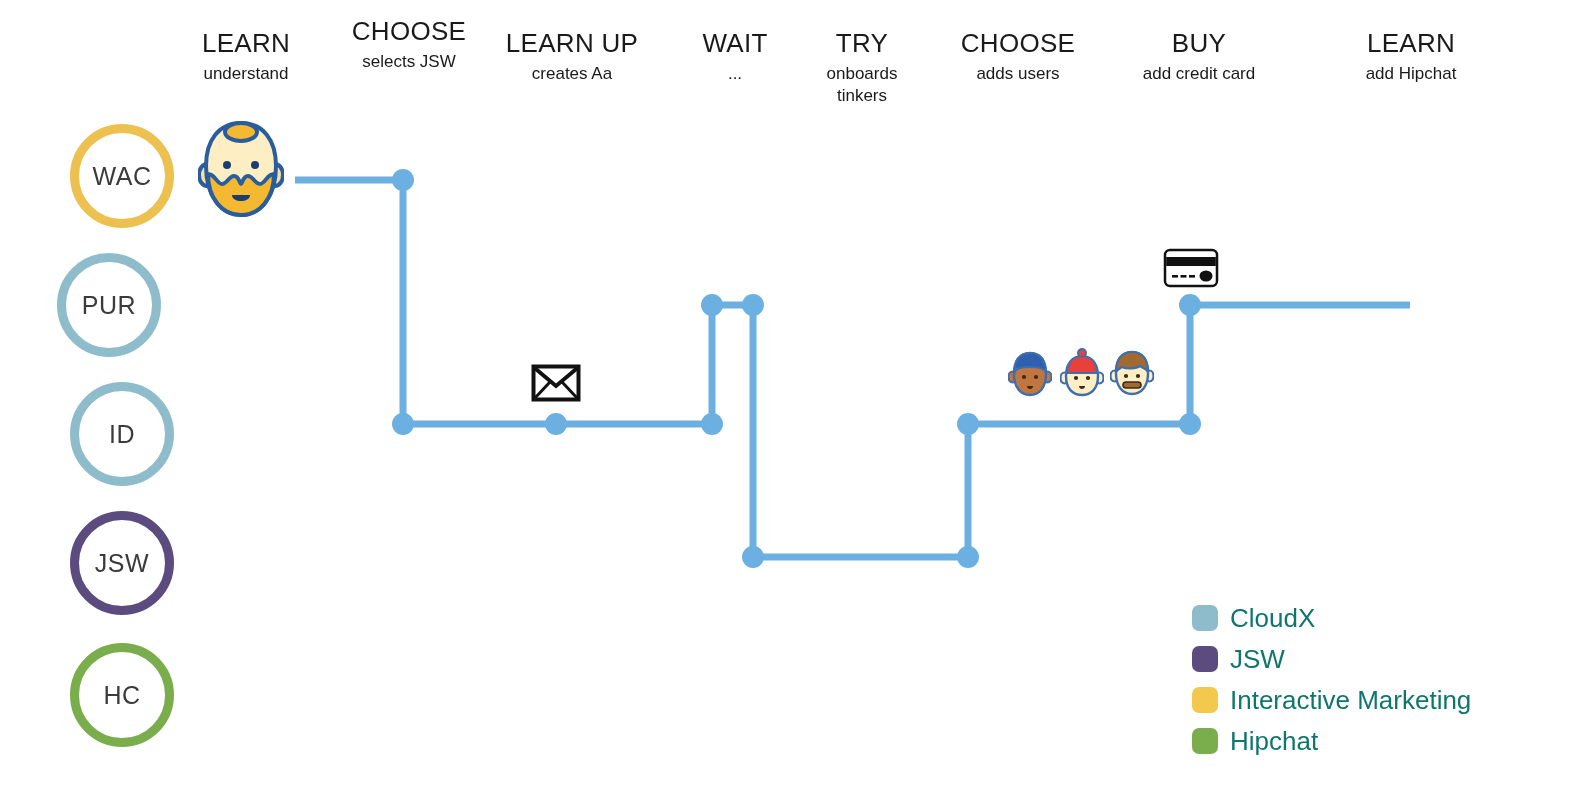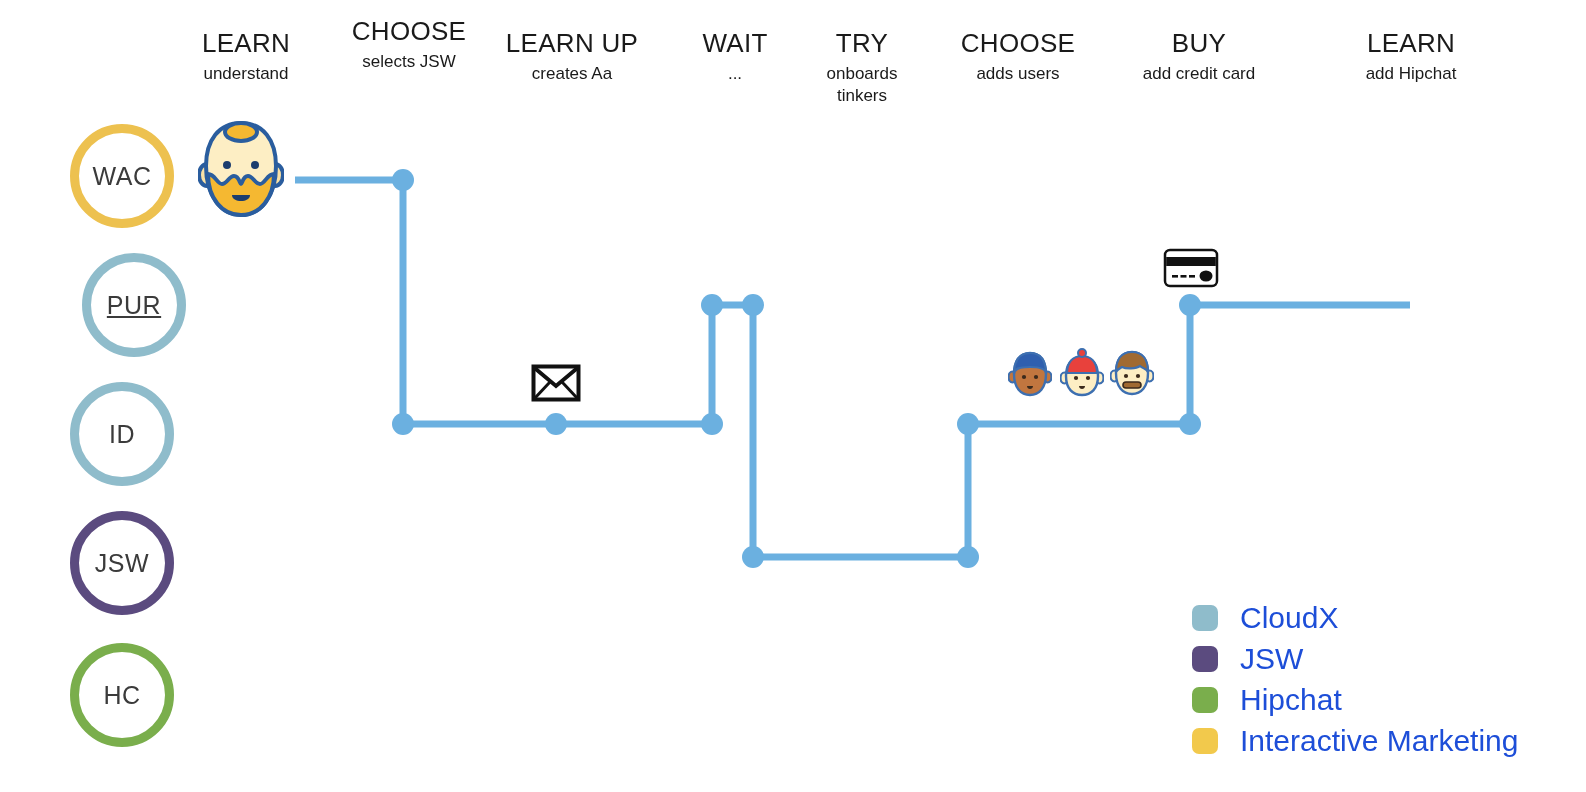--- a/index.html
+++ b/index.html
@@ -76,23 +76,23 @@
     align-items: center;
     height: 41px;
   }
   .legend-swatch {
     width: 26px;
     height: 26px;
     border-radius: 7px;
     flex: none;
   }
   .legend-label {
-    margin-left: 22px;
-    font-size: 30px;
-    color: #1d4ed8;
+    margin-left: 12px;
+    font-size: 26px;
+    color: #0f766e;
     white-space: nowrap;
     line-height: 30px;
   }
 </style>
 </head>
 <body>
 
 <div id="stage">
 
   <div id="col-headers">
@@ -144,21 +144,21 @@
         <div class="col-sub">
           <span>add Hipchat</span>
         </div>
       </div>
     </div>
 
   <div id="stage-circles">
       <div class="stage-circle" style="left: 70px; top: 124px; border-color: rgb(237, 193, 79);">
         <span>WAC</span>
       </div>
-      <div class="stage-circle" style="left: 82px; top: 253px; border-color: rgb(143, 188, 203); text-decoration: underline;">
+      <div class="stage-circle" style="left: 57px; top: 253px; border-color: rgb(143, 188, 203);">
         <span>PUR</span>
       </div>
       <div class="stage-circle" style="left: 70px; top: 382px; border-color: rgb(143, 188, 203);">
         <span>ID</span>
       </div>
       <div class="stage-circle" style="left: 70px; top: 511px; border-color: rgb(91, 75, 127);">
         <span>JSW</span>
       </div>
       <div class="stage-circle" style="left: 70px; top: 643px; border-color: rgb(122, 174, 76);">
         <span>HC</span>
@@ -263,22 +263,22 @@
   <div id="legend">
       <div class="legend-row">
         <div class="legend-swatch" style="background: rgb(143, 188, 203);"></div>
         <div class="legend-label">CloudX</div>
       </div>
       <div class="legend-row">
         <div class="legend-swatch" style="background: rgb(91, 75, 127);"></div>
         <div class="legend-label">JSW</div>
       </div>
       <div class="legend-row">
+        <div class="legend-swatch" style="background: rgb(242, 201, 76);"></div>
+        <div class="legend-label">Interactive Marketing</div>
+      </div>
+      <div class="legend-row">
         <div class="legend-swatch" style="background: rgb(122, 174, 76);"></div>
         <div class="legend-label">Hipchat</div>
       </div>
-      <div class="legend-row">
-        <div class="legend-swatch" style="background: rgb(242, 201, 76);"></div>
-        <div class="legend-label">Interactive Marketing</div>
-      </div>
     </div>
 
 </div>
 
 </body></html>

